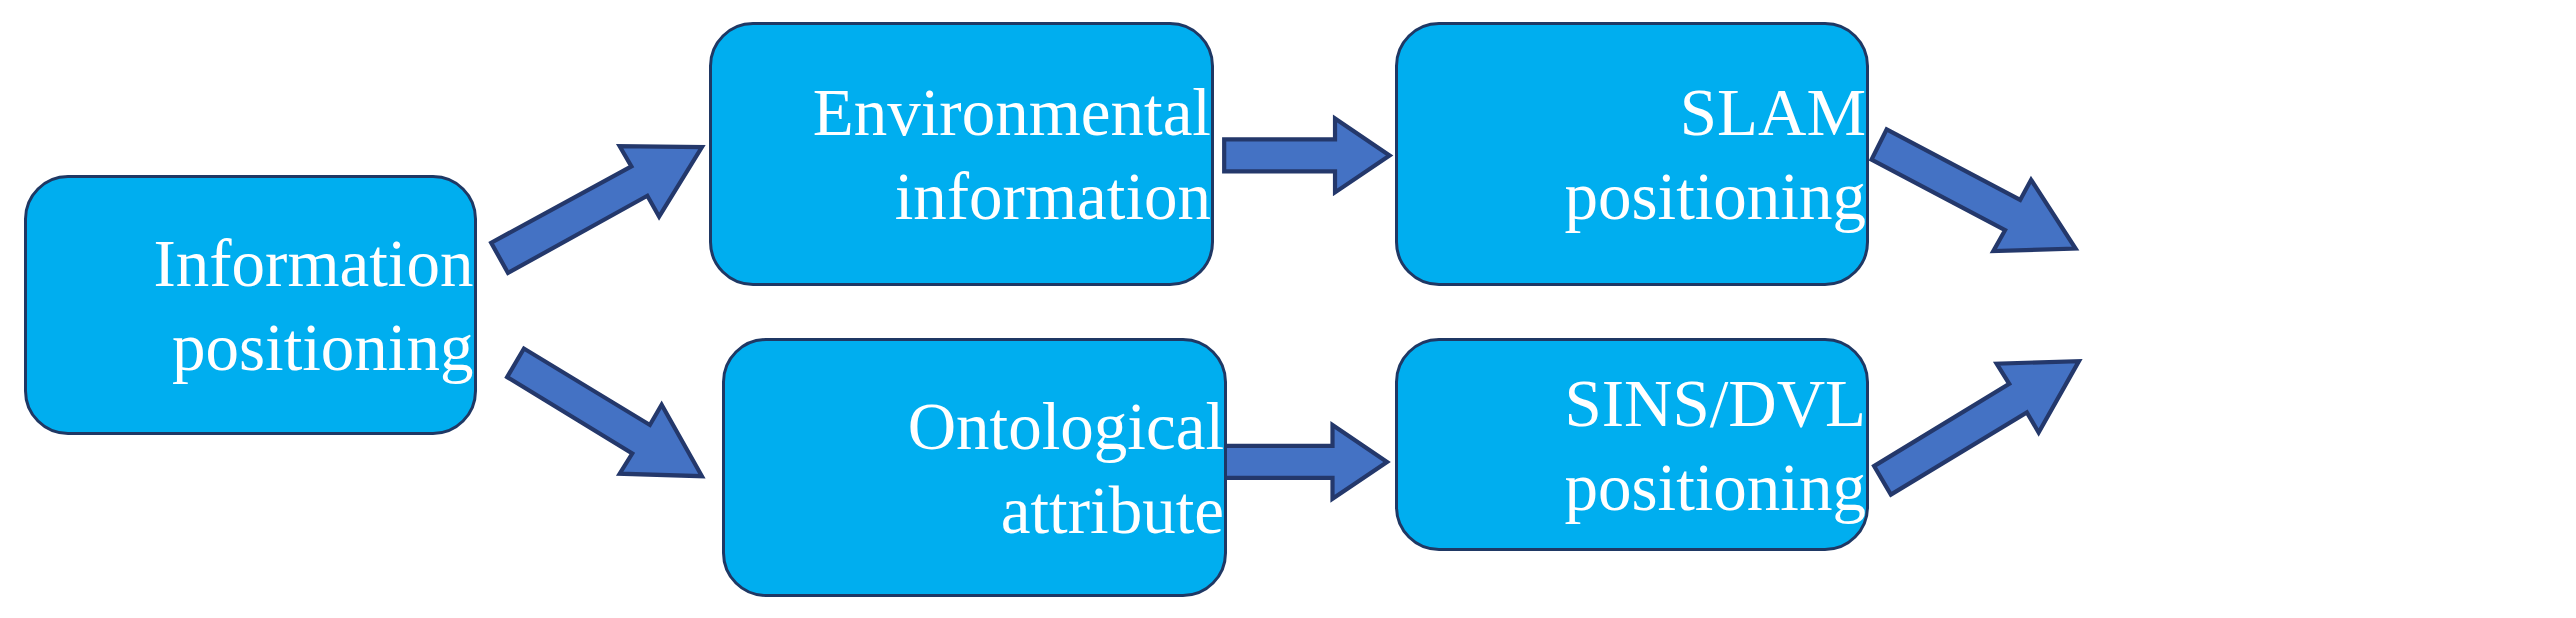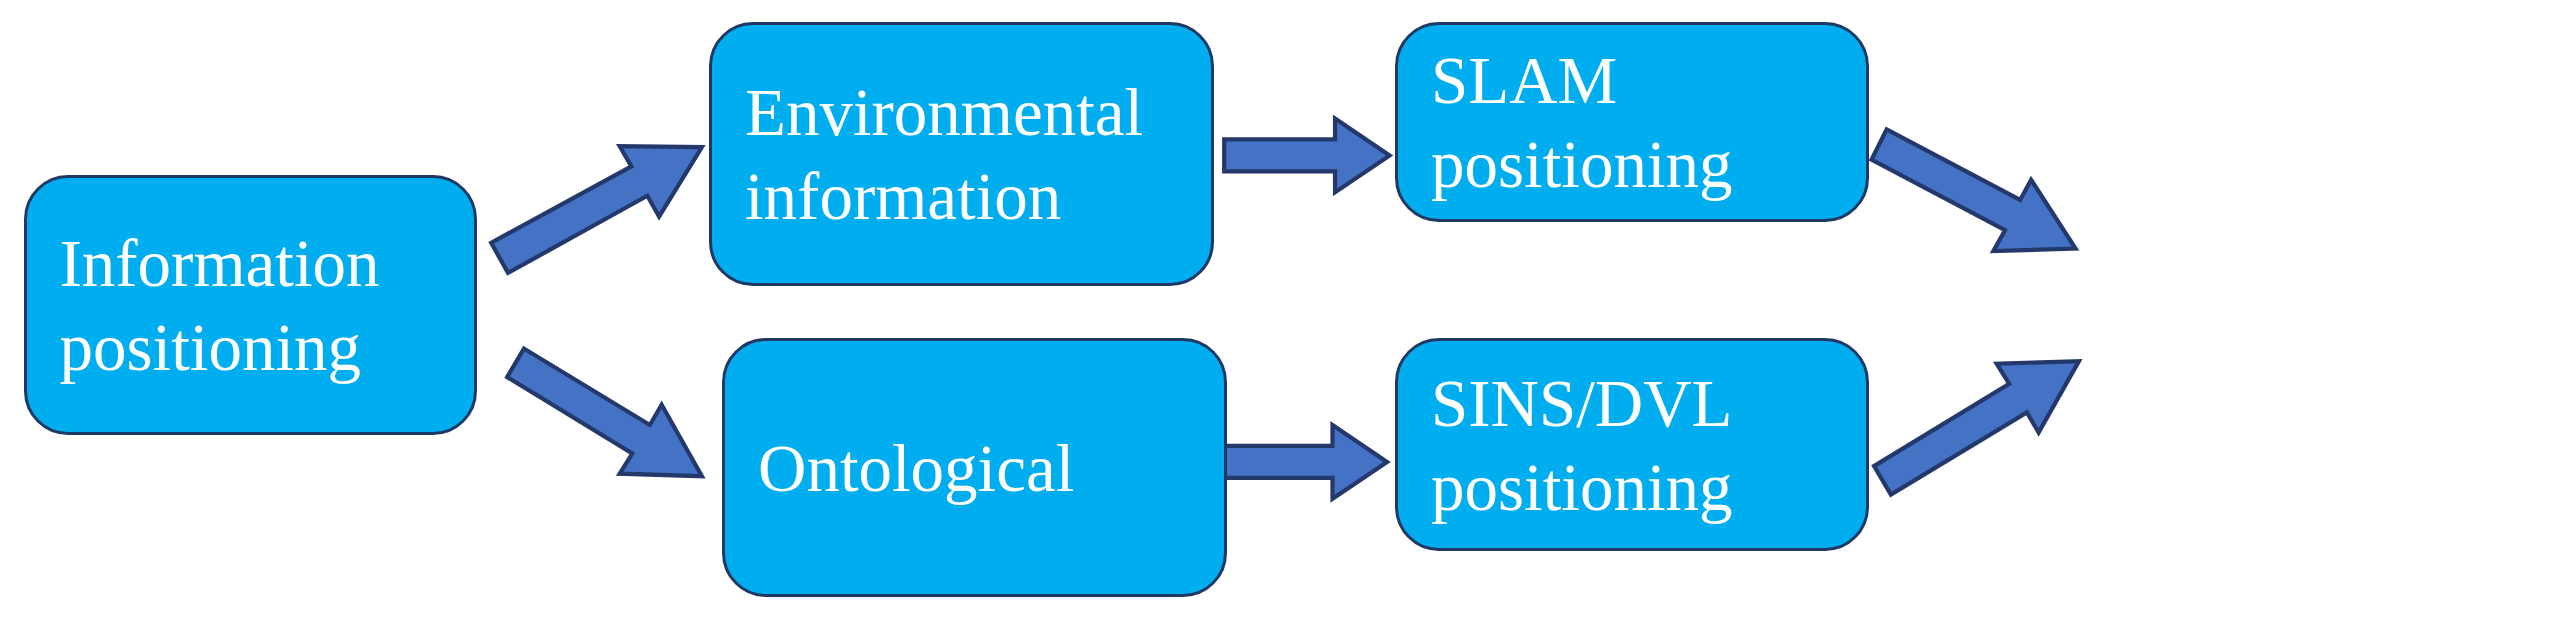--- a/index.html
+++ b/index.html
@@ -21,33 +21,33 @@
   .arrow-layer{position:absolute;left:0;top:0;width:2576px;height:619px;}
   .arrow{fill:var(--arrow-fill);stroke:var(--arrow-border);stroke-width:5;}
   .node{
     position:absolute;
     box-sizing:border-box;
     background:var(--node-fill);
     border:3.4px solid var(--node-border);
     border-radius:44px;
     display:flex;
     flex-direction:column;
-    align-items:flex-start;
+    align-items:flex-end;
     justify-content:center;
     text-align:center;
     color:var(--text-color);
     font-size:67px;
     line-height:84px;
     padding-left:33px;
   }
   .node span{display:block;white-space:nowrap;}
   
   #node-information-acquisition {left:23.5px;  top:175px; width:453px; height:260px;}
   #node-environmental-information{left:709px; top:22px;  width:505px; height:264px;}
-  #node-slam-positioning        {left:1395px;top:22px;  width:474px; height:200px;}
+  #node-slam-positioning        {left:1395px;top:22px;  width:474px; height:264px;}
   #node-ontological-attribute   {left:709px; top:338px; width:505px; height:259px;margin-left:13px;}
   #node-sins-dvl-positioning    {left:1395px;top:338px; width:474px; height:213px;}
   #node-fusion-filter           {left:2104px;top:183px; width:446px; height:257px;}
 </style>
 </head>
 <body>
 
 <div class="stage">
 
   <svg class="arrow-layer" viewBox="0 0 3068 737" width="2576" height="619" xmlns="http://www.w3.org/2000/svg">
@@ -69,20 +69,21 @@
     <span>information</span>
   </div>
 
   <div class="node" id="node-slam-positioning">
     <span>SLAM</span>
     <span>positioning</span>
   </div>
 
   <div class="node" id="node-ontological-attribute">
     <span>Ontological</span>
+    <span>attribute</span>
   </div>
 
   <div class="node" id="node-sins-dvl-positioning">
     <span>SINS/DVL</span>
     <span>positioning</span>
   </div>
 
 
 </div>
 

